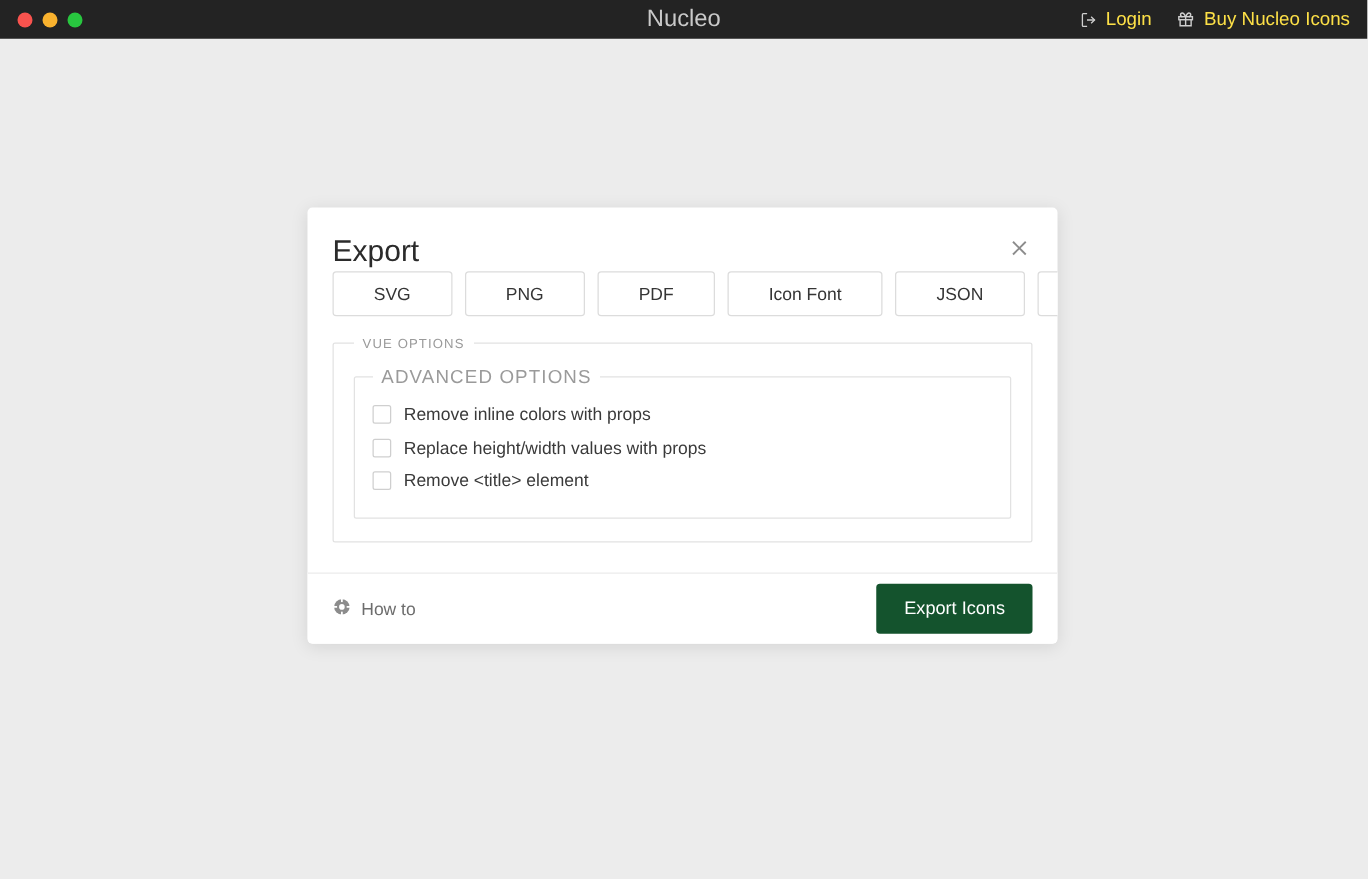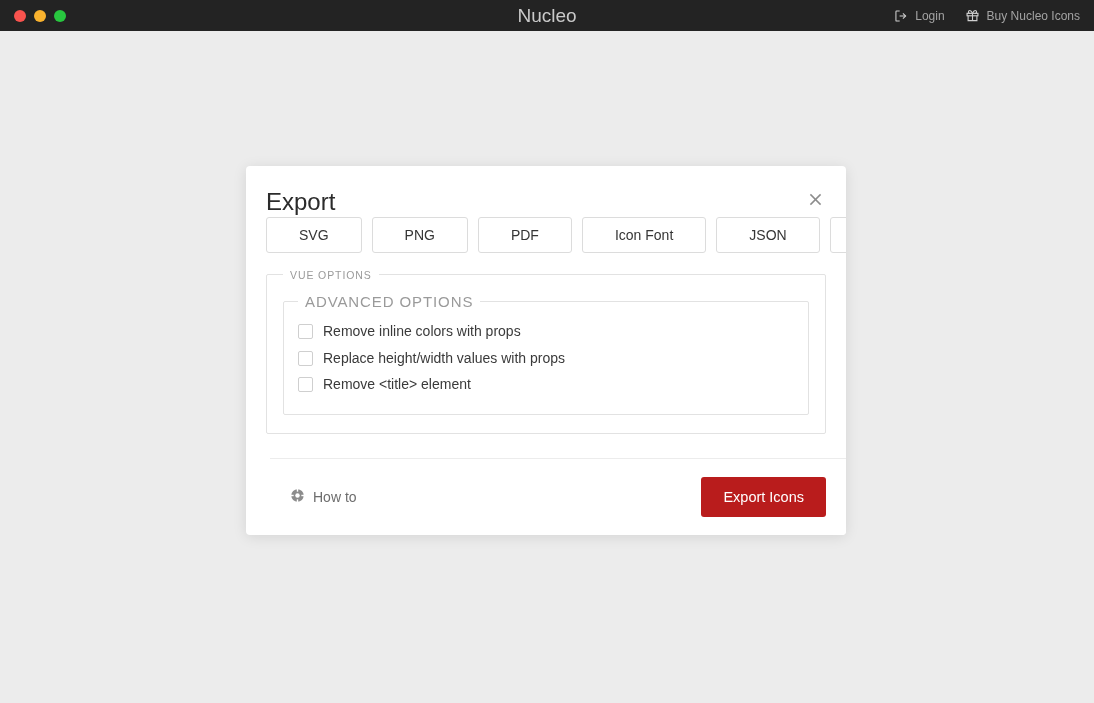--- a/index.html
+++ b/index.html
@@ -61,22 +61,22 @@
     top: 0;
     height: 31px;
     display: flex;
     align-items: center;
     gap: 20px;
   }
   .tb-action {
     display: flex;
     align-items: center;
     gap: 7px;
-    color: #a3a3a3;
-    font-size: 12px;
+    color: #fde047;
+    font-size: 15px;
     cursor: pointer;
     white-space: nowrap;
   }
   .tb-action svg { display: block; }
 
   
   .modal {
     position: absolute;
     left: 246px;
     top: 166px;
@@ -192,37 +192,36 @@
   }
   .check-label {
     font-size: 14px;
     color: #3a3a3a;
     line-height: 1.2;
   }
 
   
   .modal-footer {
     border-top: 1px solid #ececec;
-    padding: 18px 20px;
+    padding: 8px 20px;
     display: flex;
     align-items: center;
     justify-content: space-between;
     background: #fff;
-    margin-left: 24px;
   }
   .howto {
     display: flex;
     align-items: center;
     gap: 8px;
     color: #6d6d6d;
     font-size: 14px;
     cursor: pointer;
   }
   .export-btn {
-    background: #b91c1c;
+    background: #14532d;
     color: #ffffff;
     border: none;
     border-radius: 3px;
     font-size: 14.5px;
     font-family: "Liberation Sans", sans-serif;
     padding: 0 22px;
     height: 40px;
     cursor: pointer;
     line-height: 40px;
   }

